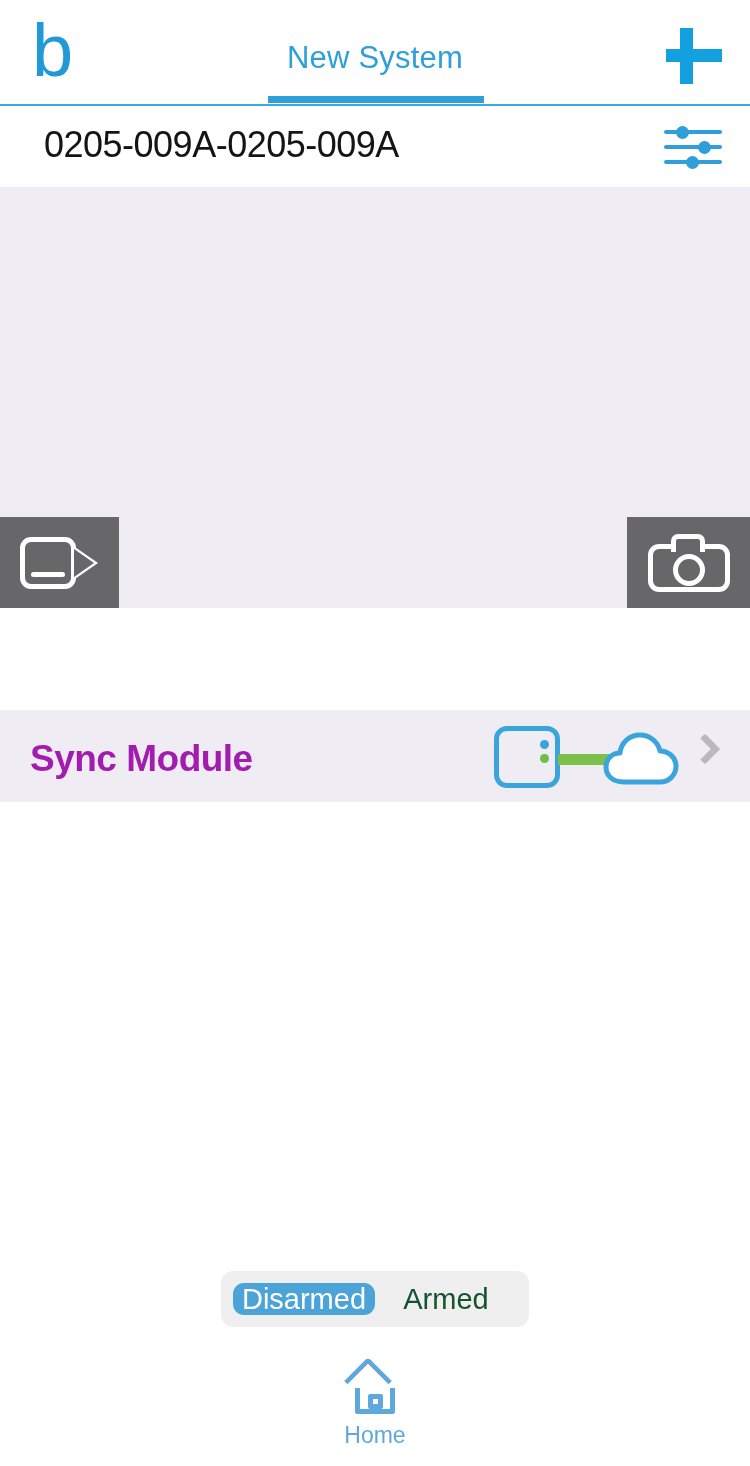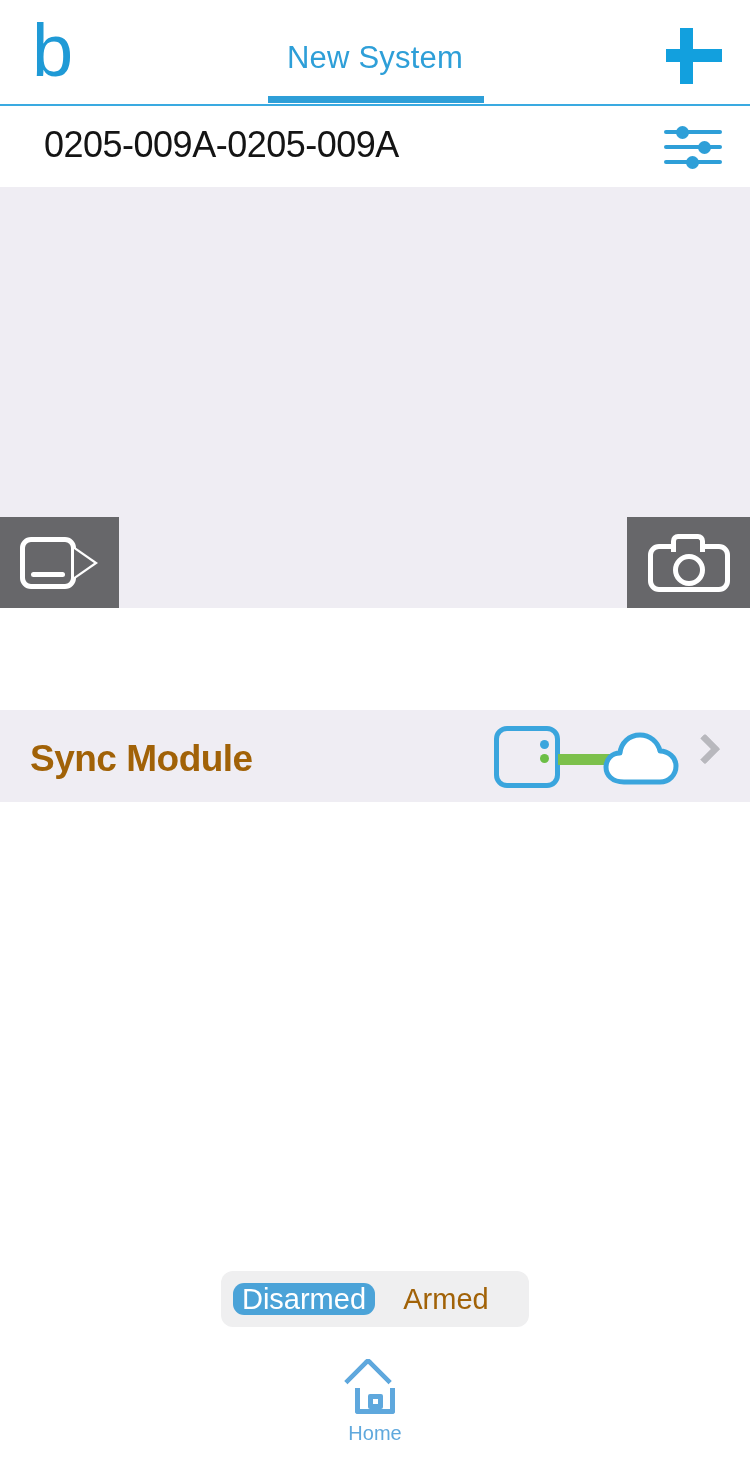--- a/index.html
+++ b/index.html
@@ -148,21 +148,21 @@
   }
 
   
   .sync-row {
     position:absolute; left:0; top:710px; width:750px; height:92px;
     background:#efedf3;
     display:flex; align-items:center;
   }
   .sync-label {
     position:absolute; left:30px; top:28px;
-    font-size:37px; color:#a16207; font-weight:700;
+    font-size:37px; color:#a21caf; font-weight:700;
     letter-spacing:-0.5px;
   }
   .sync-graphic {
     position:absolute; left:494px; top:16px; width:186px; height:62px;
   }
   .sync-graphic .module {
     position:absolute; left:0; top:0; width:66px; height:62px;
     border:5px solid #3aa5dd; border-radius:13px;
     background:#efedf3;
   }
@@ -195,34 +195,34 @@
     background:#efeff0;
     border-radius:12px;
     display:flex;
     padding:12px;
   }
   .seg-item {
     flex:1; display:flex; align-items:center; justify-content:center;
     font-size:29px; border-radius:11px;
   }
   .seg-item.active { background:#4ba3d8; color:#ffffff; }
-  .seg-item.inactive { color:#a16207; }
+  .seg-item.inactive { color:#14532d; }
 
   
   .tabbar {
     position:absolute; left:0; bottom:0; width:750px; height:116px;
     background:#ffffff;
     display:flex;
   }
   .tab {
     flex:1; display:flex; flex-direction:column;
     align-items:center; justify-content:flex-start;
     padding-top:14px;
   }
-  .tab-label { font-size:20px; margin-top:8px; }
+  .tab-label { font-size:23px; margin-top:8px; }
   .tab.active .tab-label { color:#5fa8dd; }
   .tab.inactive .tab-label { color:#9a9a9f; }
 
   .ic-home { position:relative; width:56px; height:50px; }
   .ic-home .roof {
     position:absolute; left:4px; top:0;
     width:34px; height:34px;
     border-top:5px solid #5fa8dd; border-left:5px solid #5fa8dd;
     transform:rotate(45deg);
     border-radius:5px 0 0 0;

